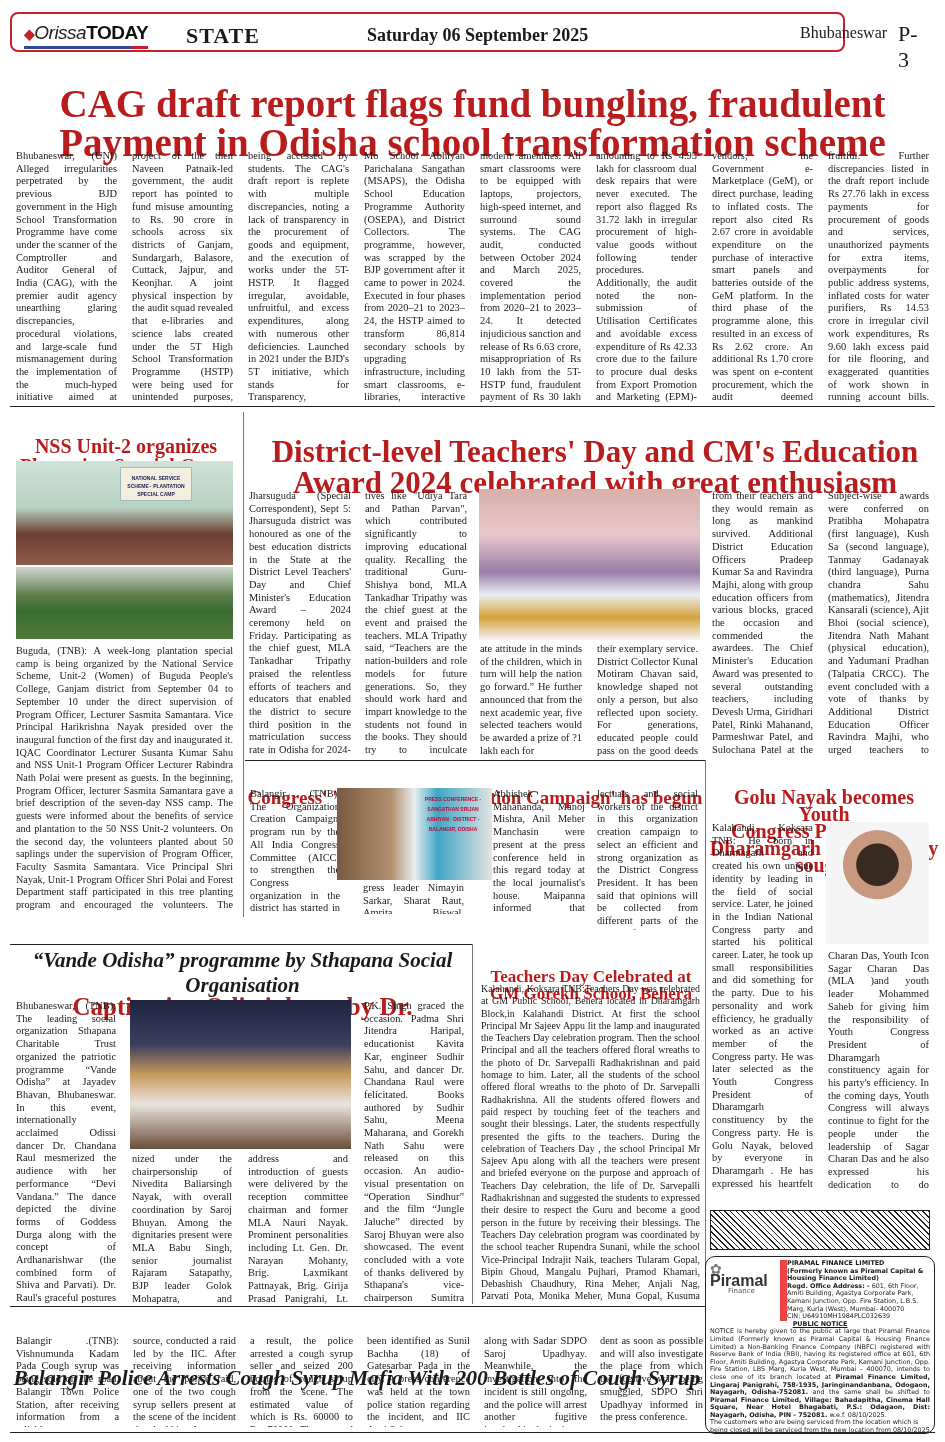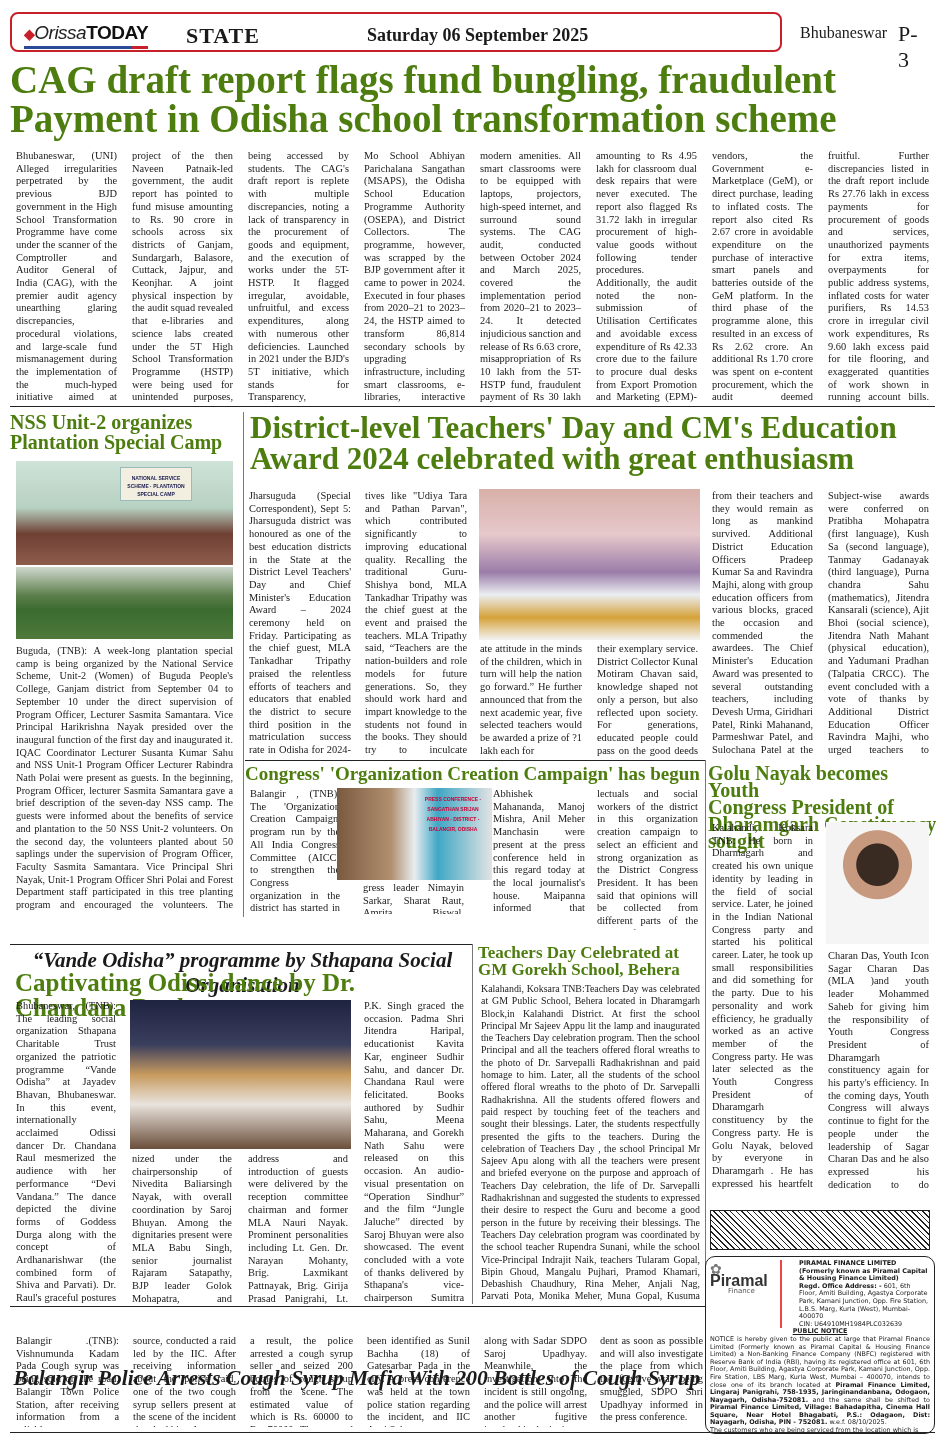--- a/index.html
+++ b/index.html
@@ -1,29 +1,29 @@
 <!DOCTYPE html>
 <html><head>
 <meta charset="utf-8">
 <style>
   * { box-sizing: border-box; margin: 0; padding: 0; }
   html, body { width: 945px; height: 1442px; background: #fff; overflow: hidden; }
   body { font-family: "Liberation Serif", serif; color: #1a1a1a; position: relative; }
   .abs { position: absolute; }
-  .masthead { left: 10px; top: 12px; width: 772px; height: 40px; border: 2px solid #c8202a; border-radius: 8px; }
+  .masthead { left: 10px; top: 12px; width: 835px; height: 40px; border: 2px solid #c8202a; border-radius: 8px; }
   .logo { left: 12px; top: 8px; font-family: "Liberation Sans", sans-serif; font-size: 19px; font-weight: bold; color: #111; letter-spacing: -0.5px; }
   .logo .o { font-style: italic; font-weight: normal; color: #222; }
   .logo .leaf { color: #c8202a; font-size: 14px; }
   .logo-bar { left: 12px; top: 32px; width: 118px; height: 3px; background: #2c4a9a; }
   .logo-bar2 { left: 120px; top: 32px; width: 16px; height: 3px; background: #c8202a; }
   .section { left: 174px; top: 9px; font-size: 22px; font-weight: bold; letter-spacing: 1px; }
   .date { left: 355px; top: 11px; font-size: 18px; font-weight: bold; }
   .city { left: 788px; top: 10px; font-size: 16px; font-weight: normal; }
   .page { left: 886px; top: 7px; font-size: 22px; }
-  .h1 { font-family: "Liberation Serif", serif; font-weight: bold; color: #4d7c0f; line-height: 1.0; }
+  .h1 { font-family: "Liberation Serif", serif; font-weight: bold; text-align: center; color: #b91c1c; line-height: 1.0; margin-top: 24px; }
   .col { font-size: 10.4px; line-height: 12.7px; text-align: justify; hyphens: auto; }
   .vrule { width: 1px; background: #777; }
   .hrule { height: 2px; background: #222; }
   .photo { overflow: hidden; }
   .ph-nss1 { background: linear-gradient(180deg, #cfe3d8 0%, #b7d1c2 45%, #6e4033 70%, #8d5c4d 100%); }
   .ph-nss2 { background: linear-gradient(180deg, #cfd8cf 0%, #5c7e4a 40%, #3a6b2f 60%, #4f7a3a 100%); }
   .ph-teach { background: linear-gradient(180deg, #d8b0a8 0%, #e7c8cc 30%, #9a7ca8 55%, #eaeef2 70%, #d6a23a 85%, #f3f3f3 100%); }
   .ph-cong { background: linear-gradient(90deg, #7a5a40 0%, #b19070 35%, #e8ecef 50%, #3fa7c5 65%, #e3e3e3 100%); }
   .ph-odissi { background: linear-gradient(180deg, #1e2340 0%, #3b3f5e 30%, #c79a5e 50%, #e9e3dd 70%, #6a4e3a 100%); }
   .ph-golu { background: radial-gradient(circle at 50% 35%, #3a2b22 0 22%, #c79a80 23% 36%, #f5f5f5 37% 100%); }
@@ -121,21 +121,21 @@
 <div class="abs col" style="left:481px; top:983px; width:219px; height:320px; overflow:hidden; font-size:9.9px; line-height:12.3px;">Kalahandi, Koksara TNB:Teachers Day was celebrated at GM Public School, Behera located in Dharamgarh Block,in Kalahandi District. At first the school Principal Mr Sajeev Appu lit the lamp and inaugurated the Teachers Day celebration program. Then the school Principal and all the teachers offered floral wreaths to the photo of Dr. Sarvepalli Radhakrishnan and paid homage to him. Later, all the students of the school offered floral wreaths to the photo of Dr. Sarvepalli Radhakrishna. All the students offered flowers and paid respect by touching feet of the teachers and sought their blessings. Later, the students respectfully presented the gifts to the teachers.  During the celebration of Teachers Day , the school Principal Mr Sajeev Apu along with all the teachers were present and briefed everyone on the purpose and approach of Teachers Day celebration, the life of Dr. Sarvepalli Radhakrishnan and suggested the students to expressed their desire to respect the Guru and become a good person in the future by receiving their blessings. The Teachers Day celebration program was coordinated by the school teacher Rupendra Sunani, while the school Vice-Principal  Indrajit Naik, teachers Tularam Gopal, Bipin Ghoud, Mangalu Pujhari, Pramod Khamari, Debashish Chaudhury, Rina Meher, Anjali Nag, Parvati Pota, Monika Meher, Muna Gopal, Kusuma Panigrahi were present.</div>
 
 <div class="abs ad-hatch" style="left:710px; top:1210px; width:220px; height:40px;"></div>
 <div class="abs ad-box" style="left:705px; top:1256px; width:230px; height:178px; overflow:hidden;">
   <div style="display:flex; gap:4px; align-items:flex-start;">
     <div style="width:66px; flex:none; padding-top:6px;">
       <span style="font-size:14px; color:#777;">✿</span>
       <span class="piramal">Piramal</span>
       <div style="font-size:7px; color:#555; padding-left:18px;">Finance</div>
     </div>
-    <div style="border-left:2px solid #ef4444; padding-left:17px;">
+    <div style="border-left:7px solid #ef4444; padding-left:0;">
       <div><b>PIRAMAL FINANCE LIMITED</b></div>
       <div><b>(Formerly known as Piramal Capital &amp; Housing Finance Limited)</b></div>
       <div><b>Regd. Office Address: -</b> <span>601, 6th Floor, Amiti Building, Agastya Corporate Park, Kamani Junction, Opp. Fire Station, L.B.S. Marg, Kurla (West), Mumbai- 400070</span></div>
       <div>CIN: U64910MH1984PLC032639</div>
     </div>
   </div>
   <div style="text-align:center; font-weight:bold; text-decoration:underline;">PUBLIC NOTICE</div>
   <div style="text-align:justify;">
     <span>NOTICE is hereby given to the public at large that Piramal Finance Limited (Formerly known as Piramal Capital &amp; Housing Finance Limited) a Non-Banking Finance Company (NBFC) registered with Reserve Bank of India (RBI), having its registered office at 601, 6th Floor, Amiti Building, Agastya Corporate Park, Kamani Junction, Opp. Fire Station, LBS Marg, Kurla West, Mumbai – 400070, intends to close one of its branch located at</span>
     <b>Piramal Finance Limited, Lingaraj Panigrahi, 758-1935, Jaringinandanbana, Odogaon, Nayagarh, Odisha-752081.</b>

